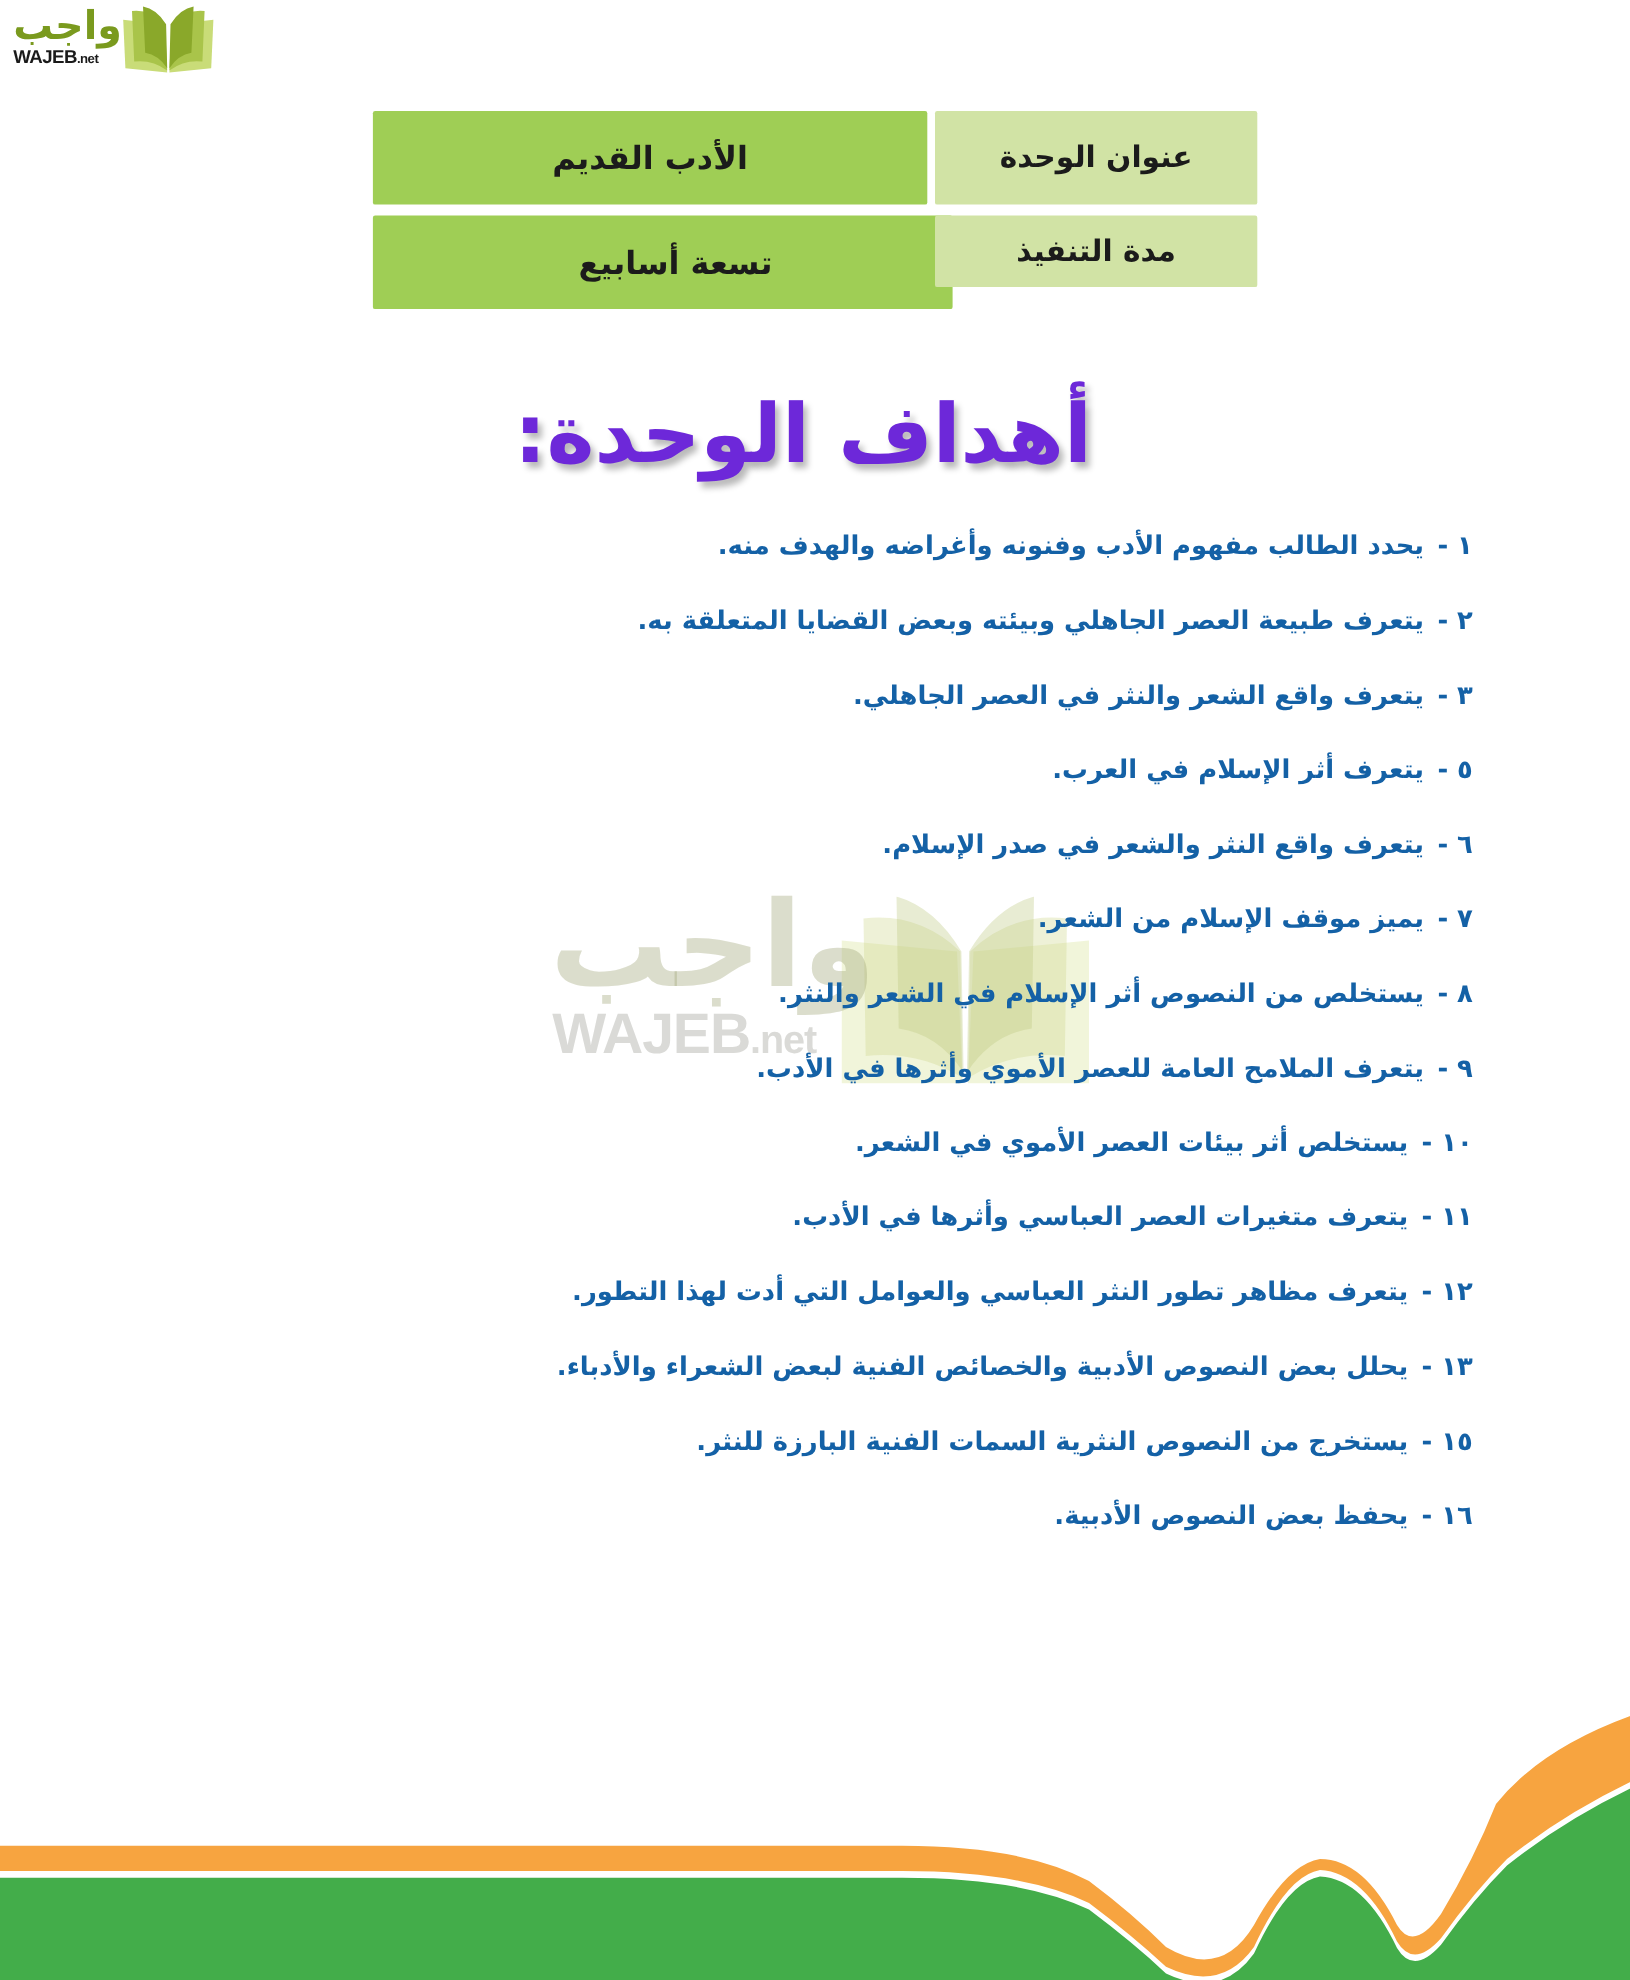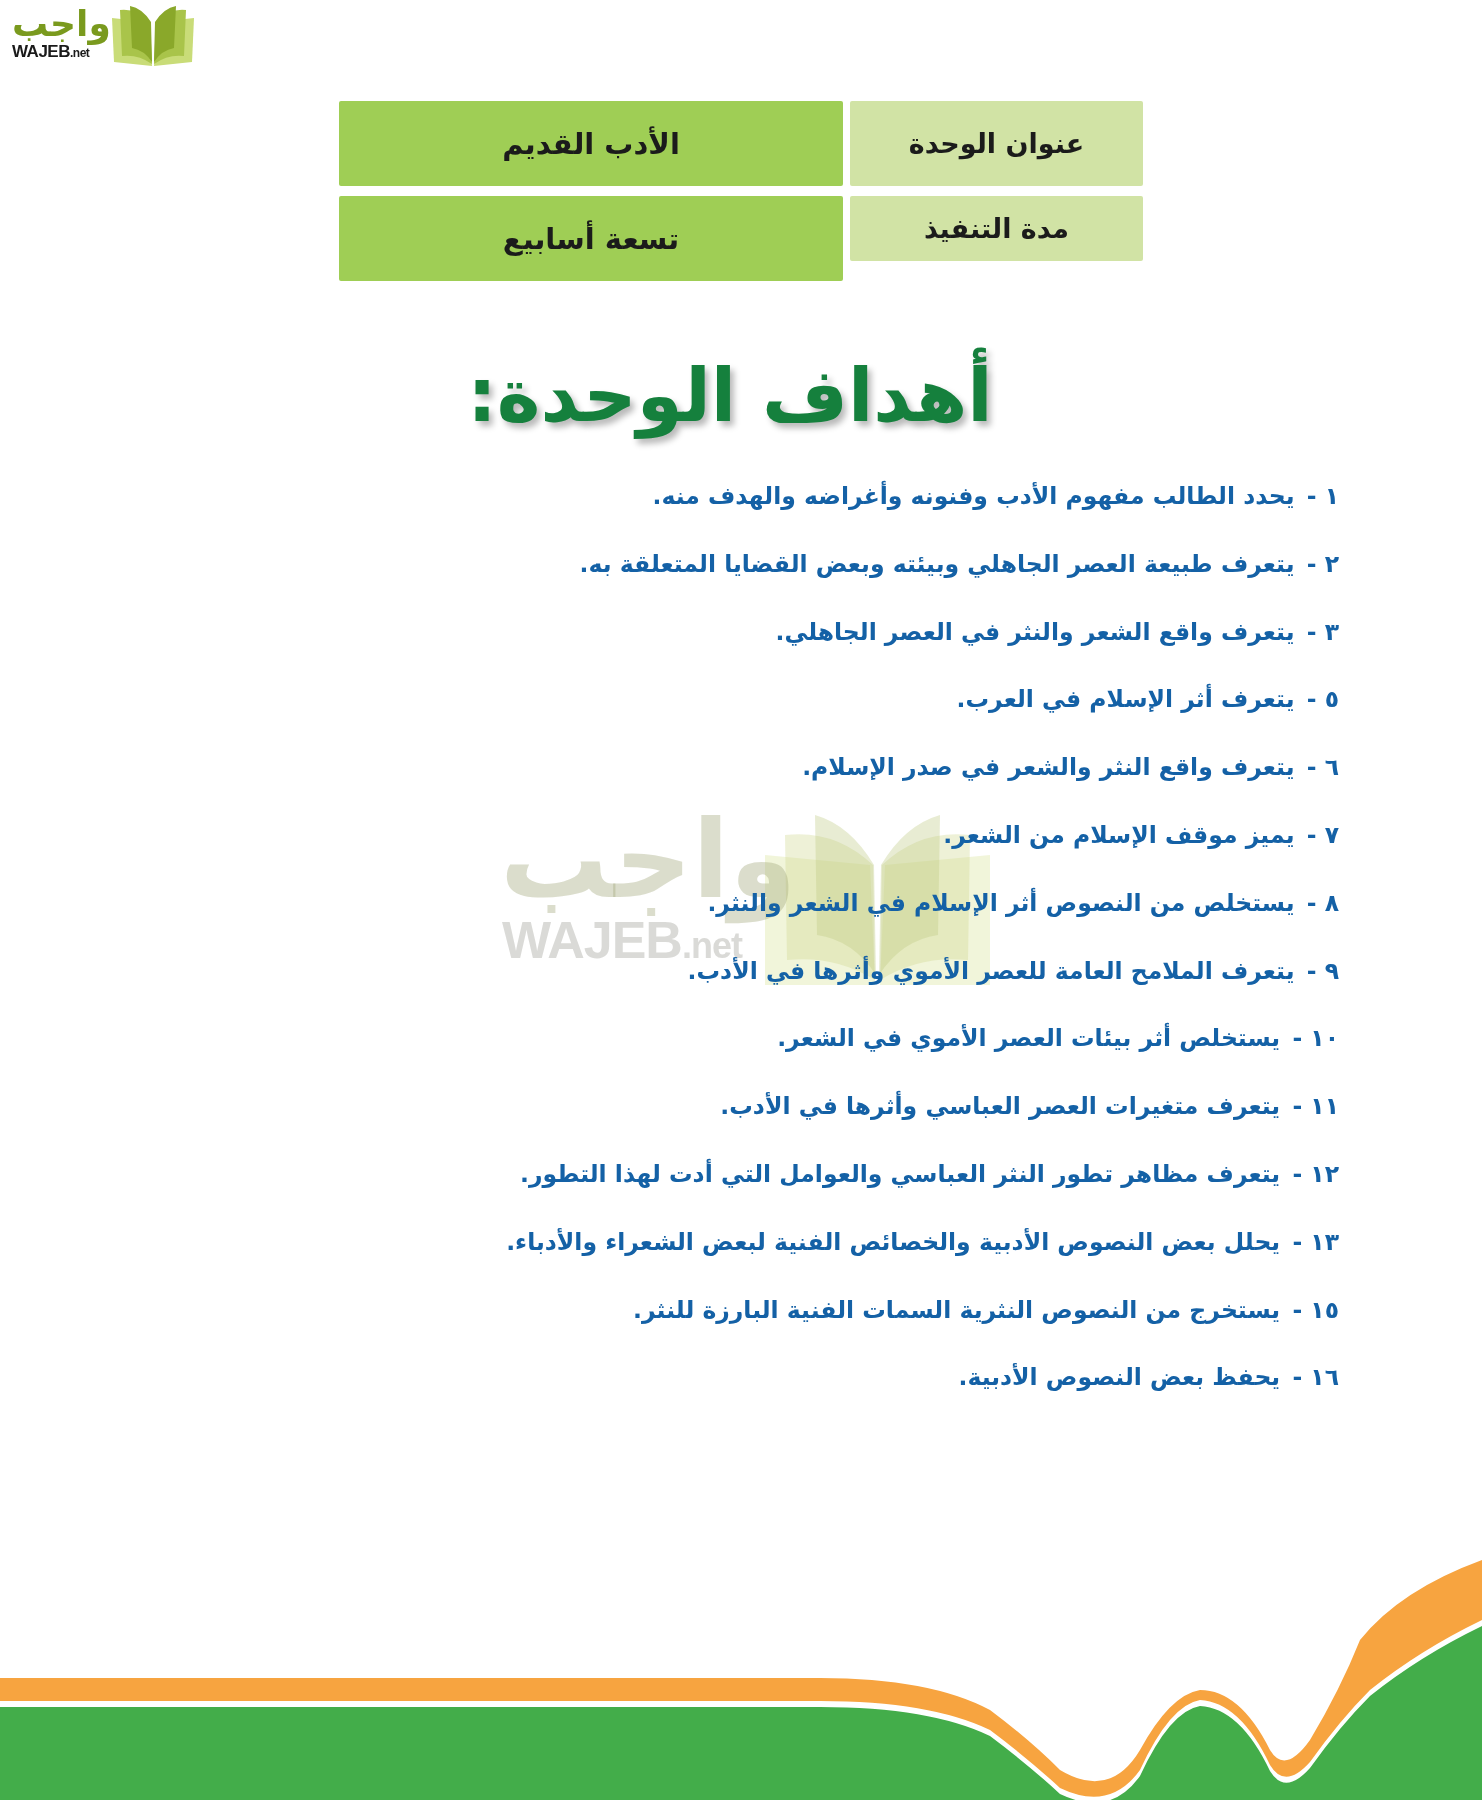--- a/index.html
+++ b/index.html
@@ -19,21 +19,21 @@
   .info-cell {
     position:absolute; border-radius:2px; display:flex; align-items:center; justify-content:center;
     font-weight:bold; color:#1b1b1b; direction:rtl;
   }
   .info-label { background:#d1e3a5; font-size:27px; }
   .info-value { background:#9fce55; font-size:29px; }
 
   
   .title {
     position:absolute; left:430px; top:345px; width:600px; text-align:center;
-    font-size:74px; font-weight:bold; color:#15803d; direction:rtl;
+    font-size:74px; font-weight:bold; color:#6d28d9; direction:rtl;
     text-shadow: 4px 5px 6px rgba(0,0,0,0.28);
     font-family:"DejaVu Sans", sans-serif; line-height:100px; letter-spacing:-1px;
   }
 
   
   .objectives { position:absolute; right:143px; top:476px; width:900px; direction:rtl; margin:0; padding:0; list-style:none; }
   .objective {
     height:67.8px; line-height:40px; font-size:23.5px; font-weight:bold; color:#1461a6;
     white-space:nowrap; text-align:right;
   }
@@ -60,21 +60,21 @@
     <path d="M86 14 L50 18 L46 62 L84 58 Z" fill="#c9dc78"></path>
     <path d="M12 6 Q28 4 42 18 L44 60 Q30 50 14 52 Z" fill="#a9c44a"></path>
     <path d="M78 6 Q62 4 48 18 L46 60 Q60 50 76 52 Z" fill="#a9c44a"></path>
     <path d="M22 2 Q34 4 43 18 L44 58 Q36 46 24 44 Z" fill="#8aa82a"></path>
     <path d="M68 2 Q56 4 47 18 L46 58 Q54 46 66 44 Z" fill="#8aa82a"></path>
   </svg>
 </div>
 
 <div class="info-cell info-value" style="left:339px; top:101px; width:504px; height:85px;">الأدب القديم</div>
 <div class="info-cell info-label" style="left:850px; top:101px; width:293px; height:85px;">عنوان الوحدة</div>
-<div class="info-cell info-value" style="left:339px; top:196px; width:504px; height:85px;">تسعة أسابيع</div>
+<div class="info-cell info-value" style="left:339px; top:196px; width:504px; height:85px;padding-left:23px;">تسعة أسابيع</div>
 <div class="info-cell info-label" style="left:850px; top:196px; width:293px; height:65px;">مدة التنفيذ</div>
 
 <div class="title">أهداف الوحدة:</div>
 
 <div class="wm">
   <svg class="wm-book" viewBox="0 0 225 170">
     <path d="M0 40 L105 50 L110 170 L0 170 Z" fill="rgba(215,225,150,0.35)"></path>
     <path d="M225 40 L120 50 L115 170 L225 170 Z" fill="rgba(215,225,150,0.35)"></path>
     <path d="M20 20 Q70 14 108 50 L110 165 Q70 140 22 145 Z" fill="rgba(205,215,140,0.35)"></path>
     <path d="M205 20 Q155 14 117 50 L115 165 Q155 140 203 145 Z" fill="rgba(205,215,140,0.35)"></path>

